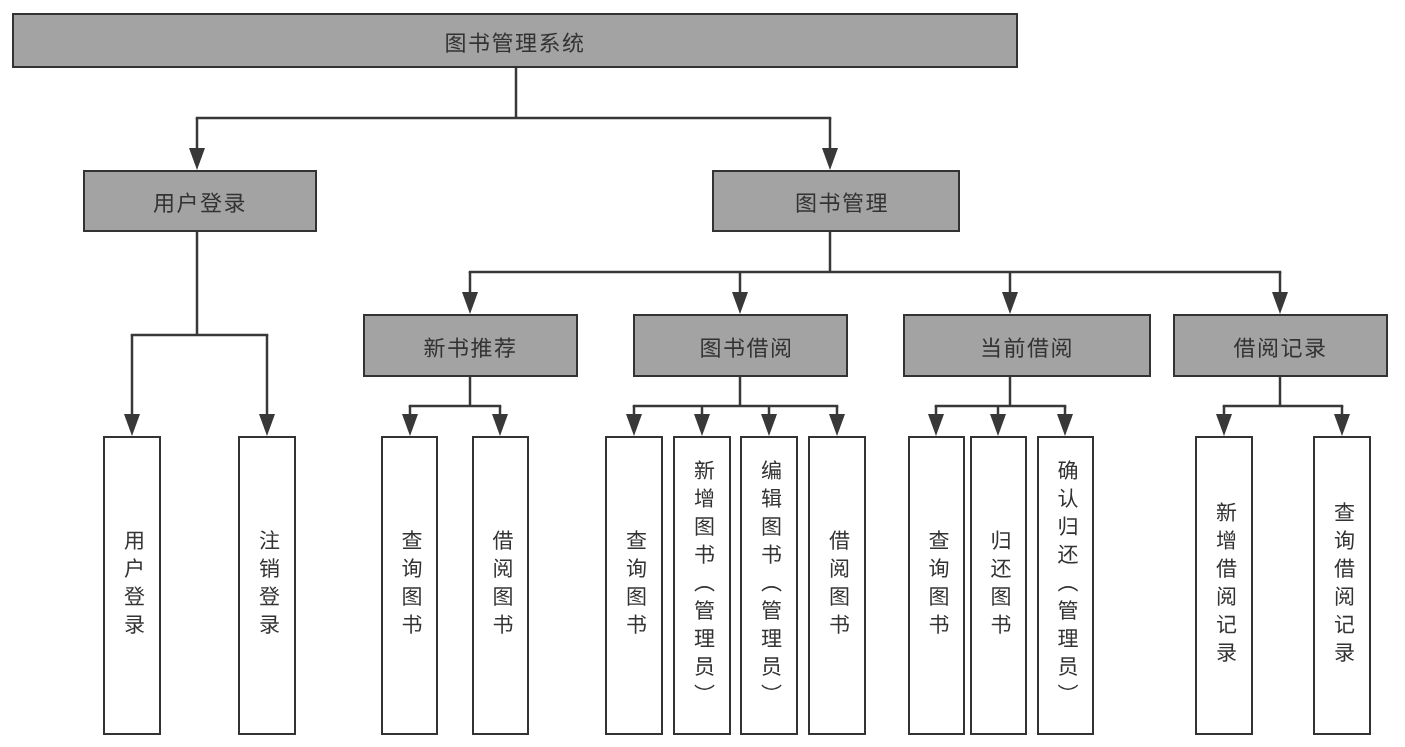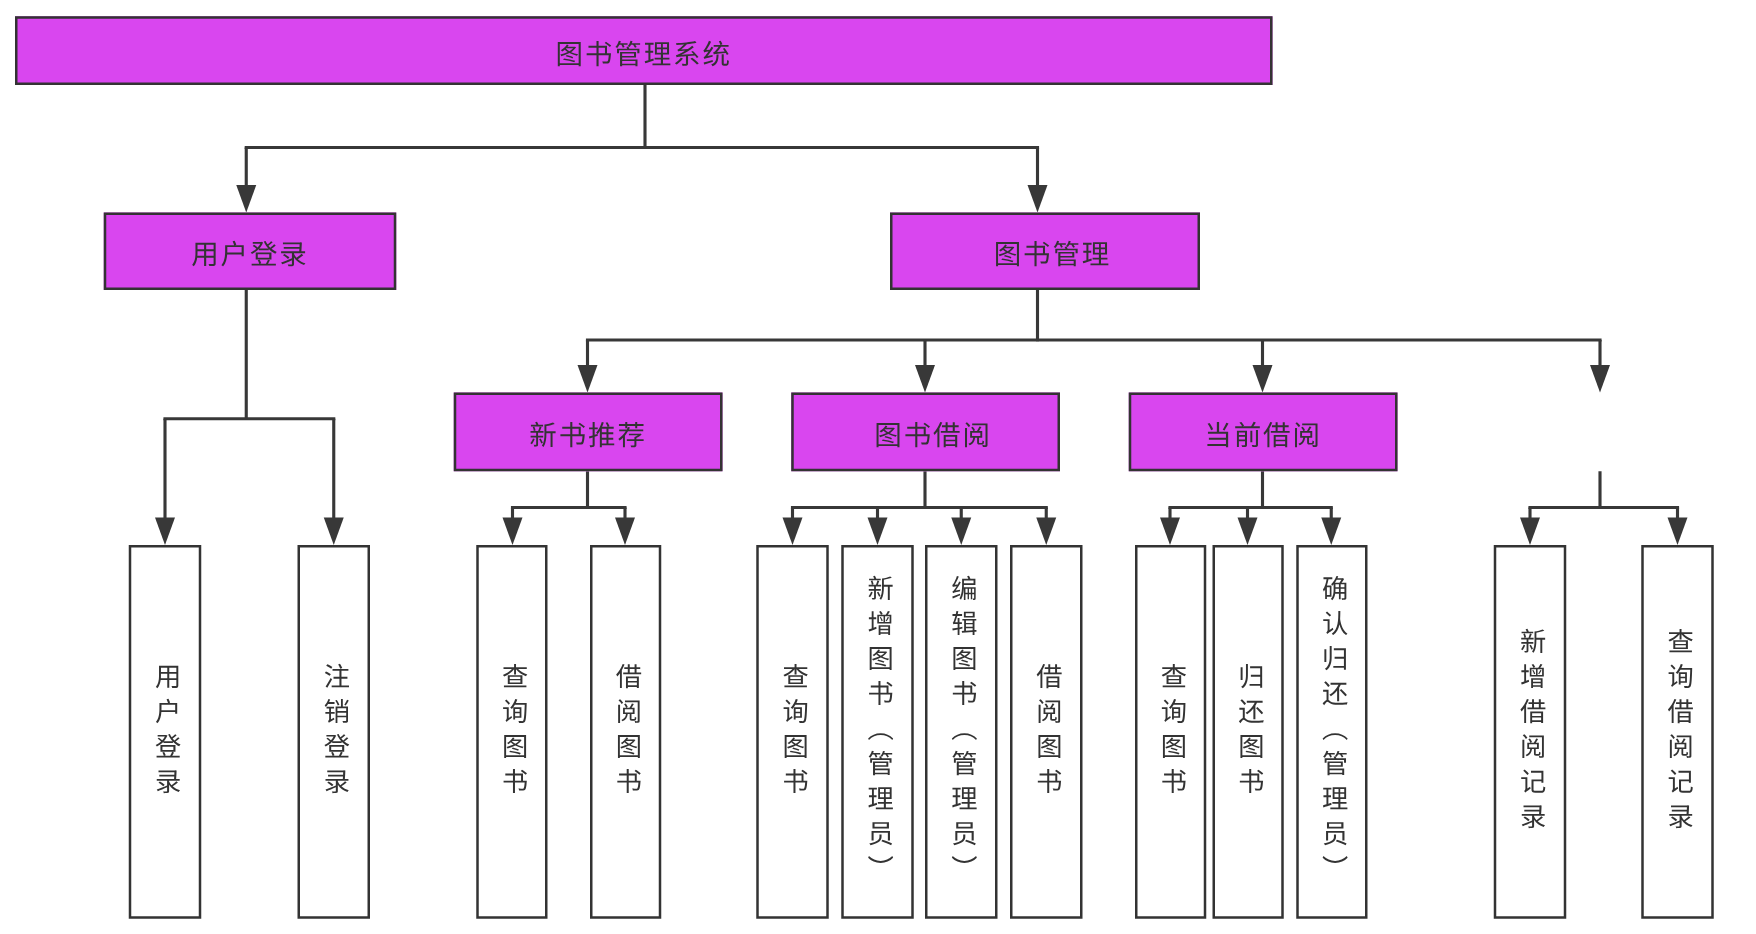--- a/index.html
+++ b/index.html
@@ -19,21 +19,21 @@
     position: absolute;
     left: 0;
     top: 0;
     width: 1405px;
     height: 747px;
   }
   .node {
     position: absolute;
     box-sizing: border-box;
     border: 2.5px solid #333333;
-    background: #d946ef;
+    background: #a3a3a3;
     display: flex;
     align-items: center;
     justify-content: center;
     color: #333333;
     font-size: 22px;
     letter-spacing: 1.5px;
     white-space: nowrap;
     text-align: center;
   }
   .vnode {
@@ -157,22 +157,25 @@
   <div class="node" style="left:712px; top:170px; width:248px; height:62px;padding-left:12px;">
     <span>图书管理</span>
   </div>
 
   <div class="node" style="left:363px; top:314px; width:215px; height:63px;">
     <span>新书推荐</span>
   </div>
   <div class="node" style="left:633px; top:314px; width:215px; height:63px;padding-left:12px;">
     <span>图书借阅</span>
   </div>
-  <div class="node" style="left:903px; top:314px; width:215px; height:63px;">
+  <div class="node" style="left:903px; top:314px; width:248px; height:63px;">
     <span>当前借阅</span>
+  </div>
+  <div class="node" style="left:1173px; top:314px; width:215px; height:63px;">
+    <span>借阅记录</span>
   </div>
 
   <div class="vnode" style="left:103px; width:58px;">
     <span class="vtext">用户登录</span>
   </div>
   <div class="vnode" style="left:238px; width:58px;">
     <span class="vtext">注销登录</span>
   </div>
 
   <div class="vnode" style="left:381px; width:57px;">

